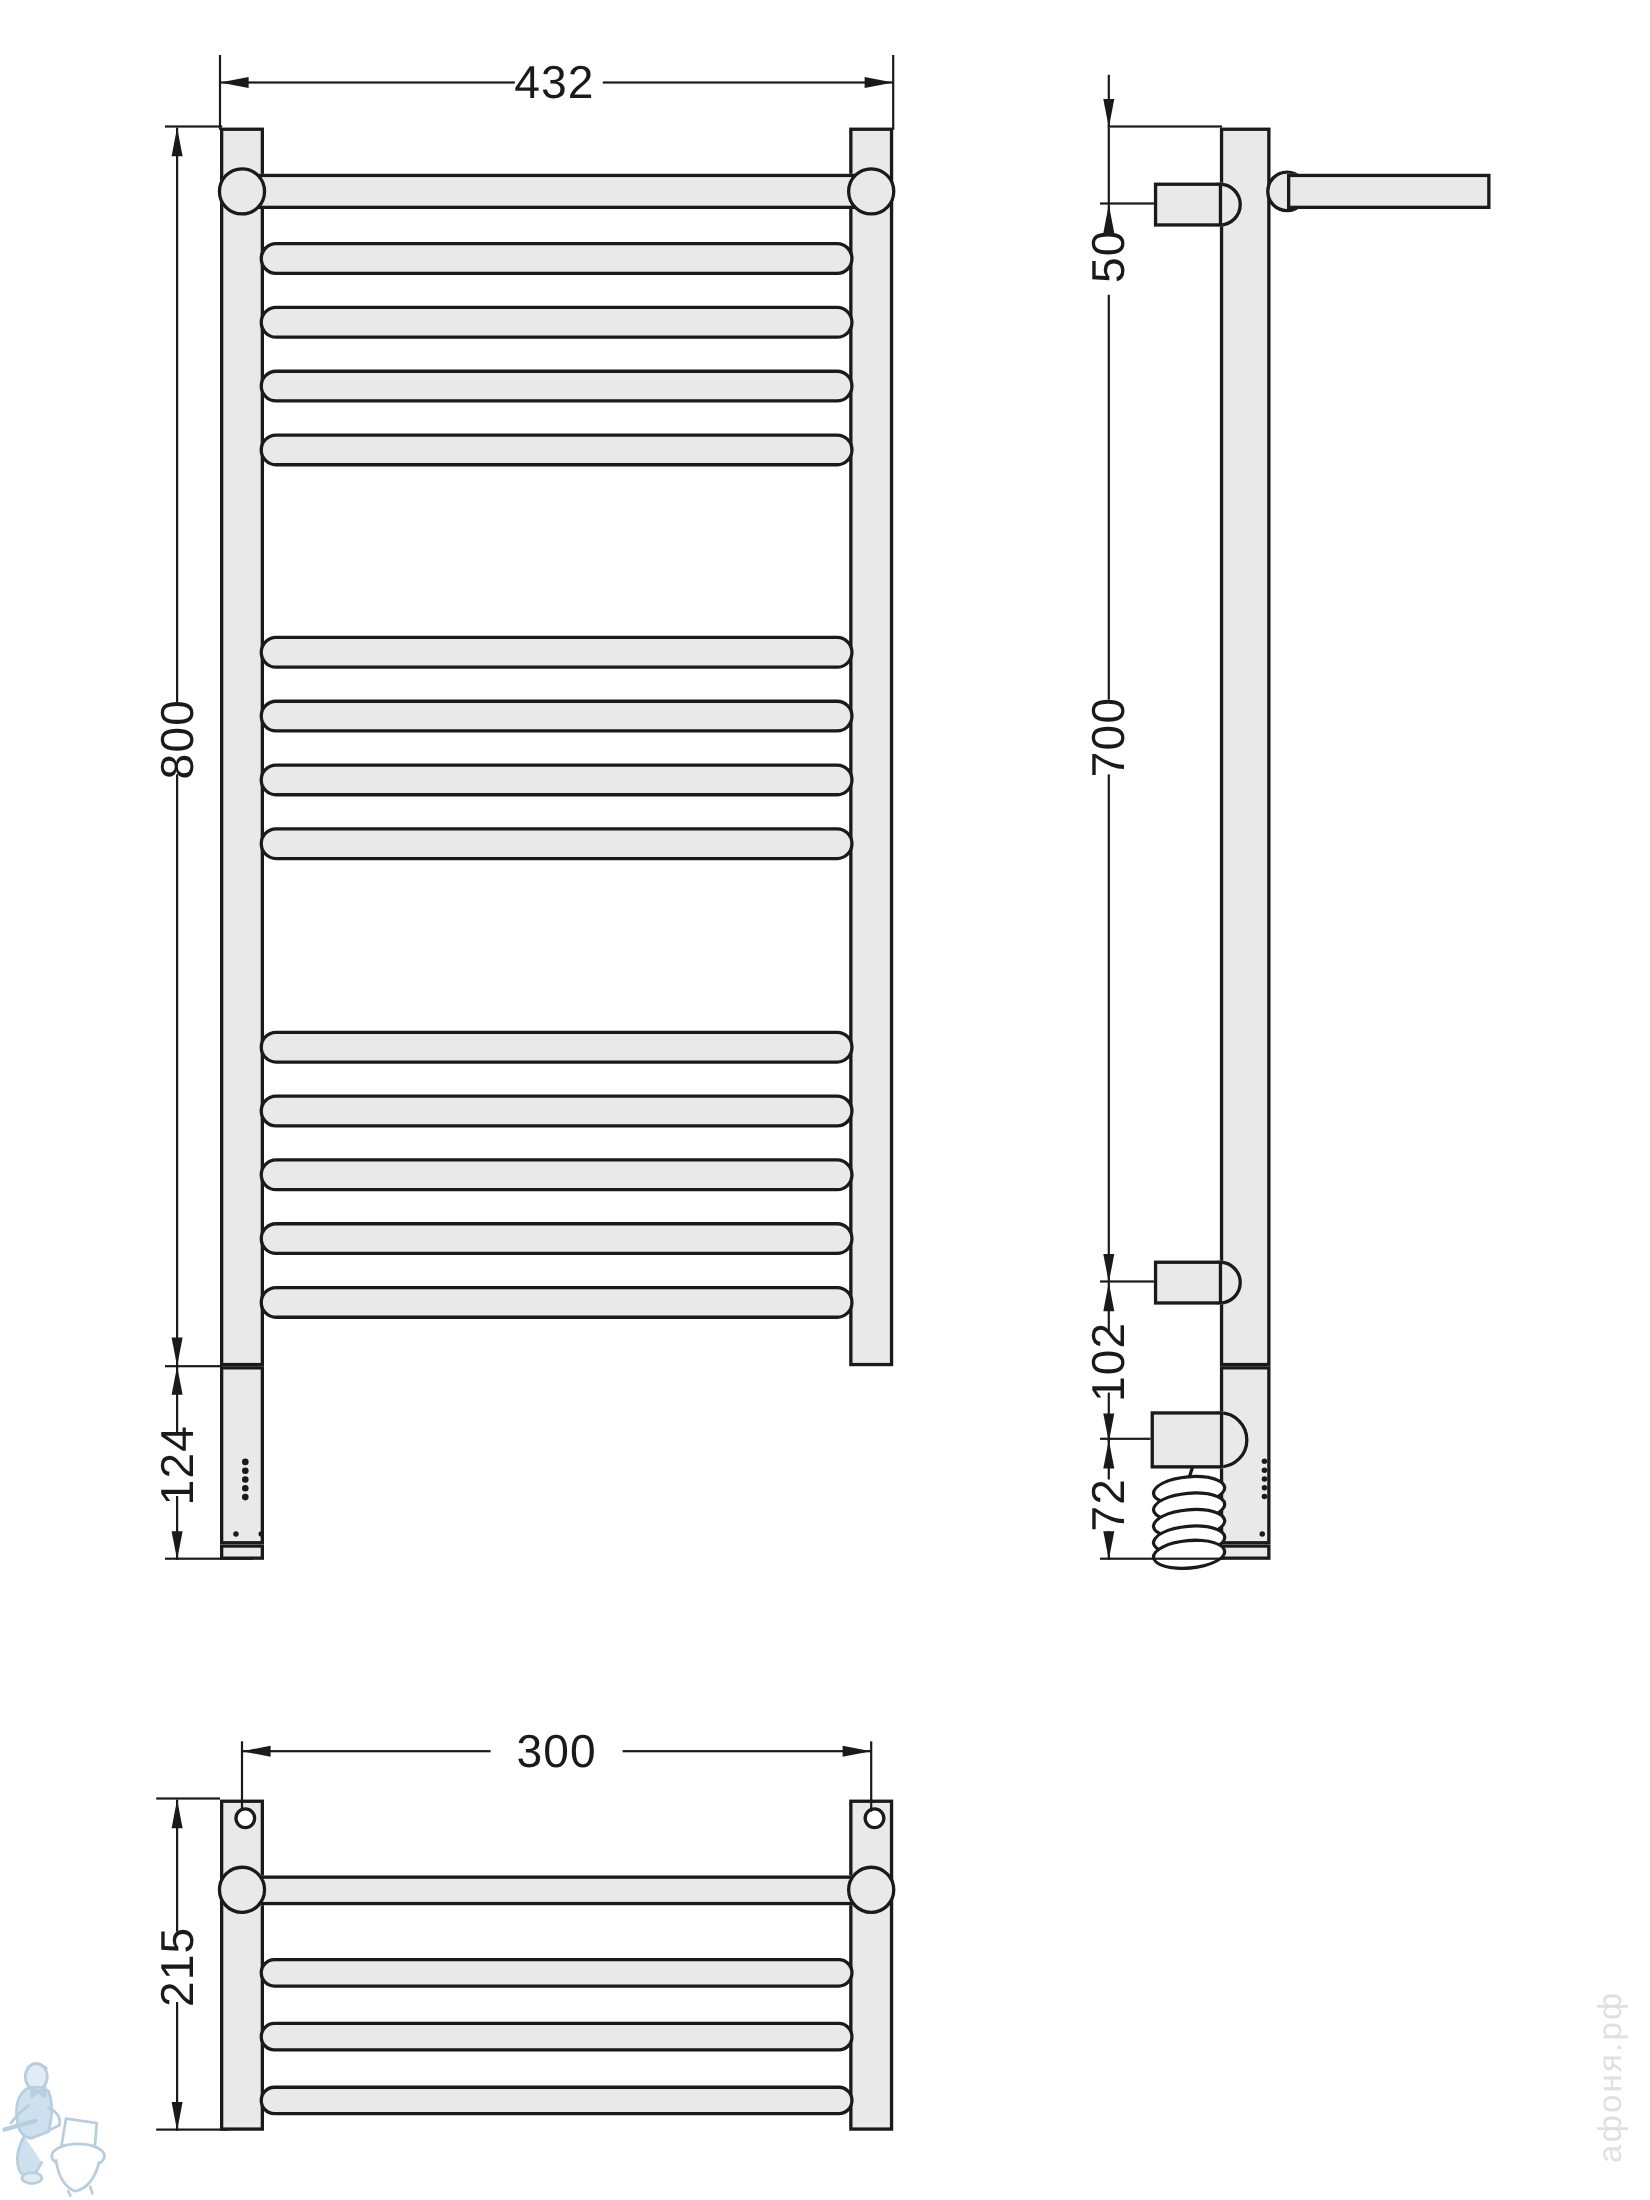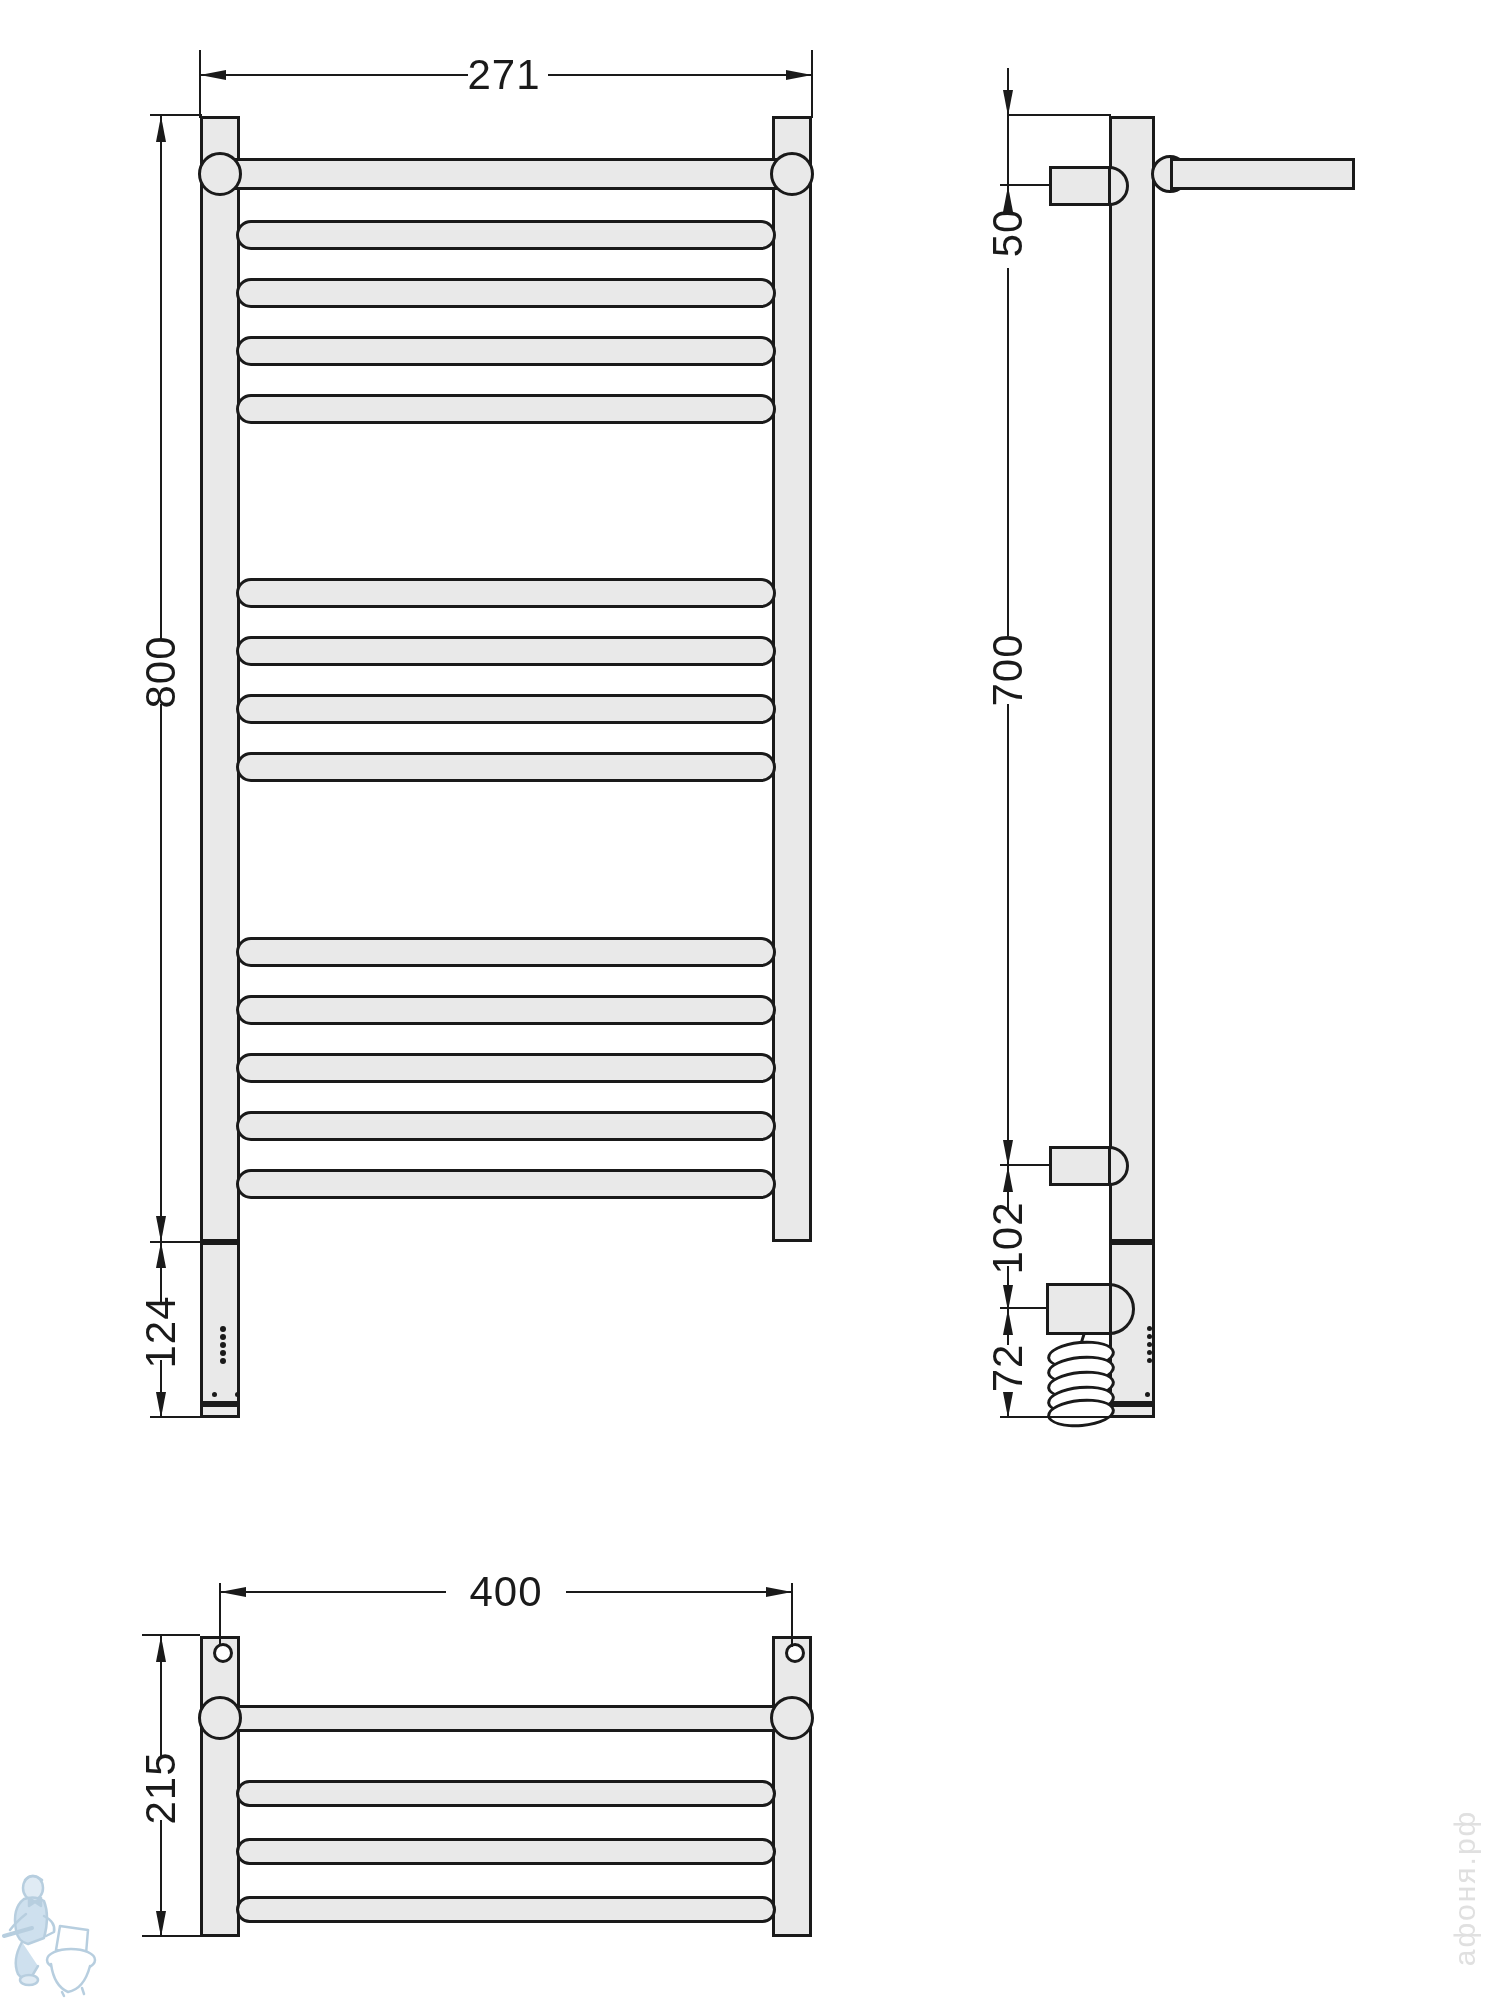--- a/index.html
+++ b/index.html
@@ -71,21 +71,21 @@
     <div class="dot" style="left:235px;top:1392px;width:5px;height:5px"></div>
   </div>
 
   <div>
     <div class="ln" style="left:199px;top:50px;width:2px;height:68px"></div>
     <div class="ln" style="left:811px;top:50px;width:2px;height:68px"></div>
     <div class="ln" style="left:200px;top:74px;width:268px;height:2px"></div>
     <div class="ln" style="left:548px;top:74px;width:264px;height:2px"></div>
     <div class="ar al" style="left:200px;top:70px"></div>
     <div class="ar arr" style="left:786px;top:70px"></div>
-    <div class="t" style="left:438px;top:53px;width:132px">271</div>
+    <div class="t" style="left:438px;top:53px;width:132px">432</div>
   </div>
 
   <div>
     <div class="ln" style="left:150px;top:114px;width:52px;height:2px"></div>
     <div class="ln" style="left:150px;top:1241px;width:52px;height:2px"></div>
     <div class="ln" style="left:160px;top:116px;width:2px;height:524px"></div>
     <div class="ln" style="left:160px;top:704px;width:2px;height:538px"></div>
     <div class="ar au" style="left:156px;top:116px"></div>
     <div class="ar ad" style="left:156px;top:1216px"></div>
     <div class="t v" style="left:116px;top:650px;width:90px">800</div>
@@ -171,21 +171,21 @@
     <div class="g rd" style="left:236px;top:1896px;width:540px;height:27px"></div>
   </div>
 
   <div>
     <div class="ln" style="left:219px;top:1583px;width:2px;height:62px"></div>
     <div class="ln" style="left:791px;top:1583px;width:2px;height:64px"></div>
     <div class="ln" style="left:220px;top:1591px;width:226px;height:2px"></div>
     <div class="ln" style="left:566px;top:1591px;width:226px;height:2px"></div>
     <div class="ar al" style="left:220px;top:1587px"></div>
     <div class="ar arr" style="left:766px;top:1587px"></div>
-    <div class="t" style="left:446px;top:1570px;width:120px">400</div>
+    <div class="t" style="left:446px;top:1570px;width:120px">300</div>
   </div>
 
   <div>
     <div class="ln" style="left:142px;top:1634px;width:58px;height:2px"></div>
     <div class="ln" style="left:142px;top:1935px;width:66px;height:2px"></div>
     <div class="ln" style="left:160px;top:1636px;width:2px;height:120px"></div>
     <div class="ln" style="left:160px;top:1820px;width:2px;height:117px"></div>
     <div class="ar au" style="left:156px;top:1636px"></div>
     <div class="ar ad" style="left:156px;top:1911px"></div>
     <div class="t v" style="left:116px;top:1766px;width:90px">215</div>

